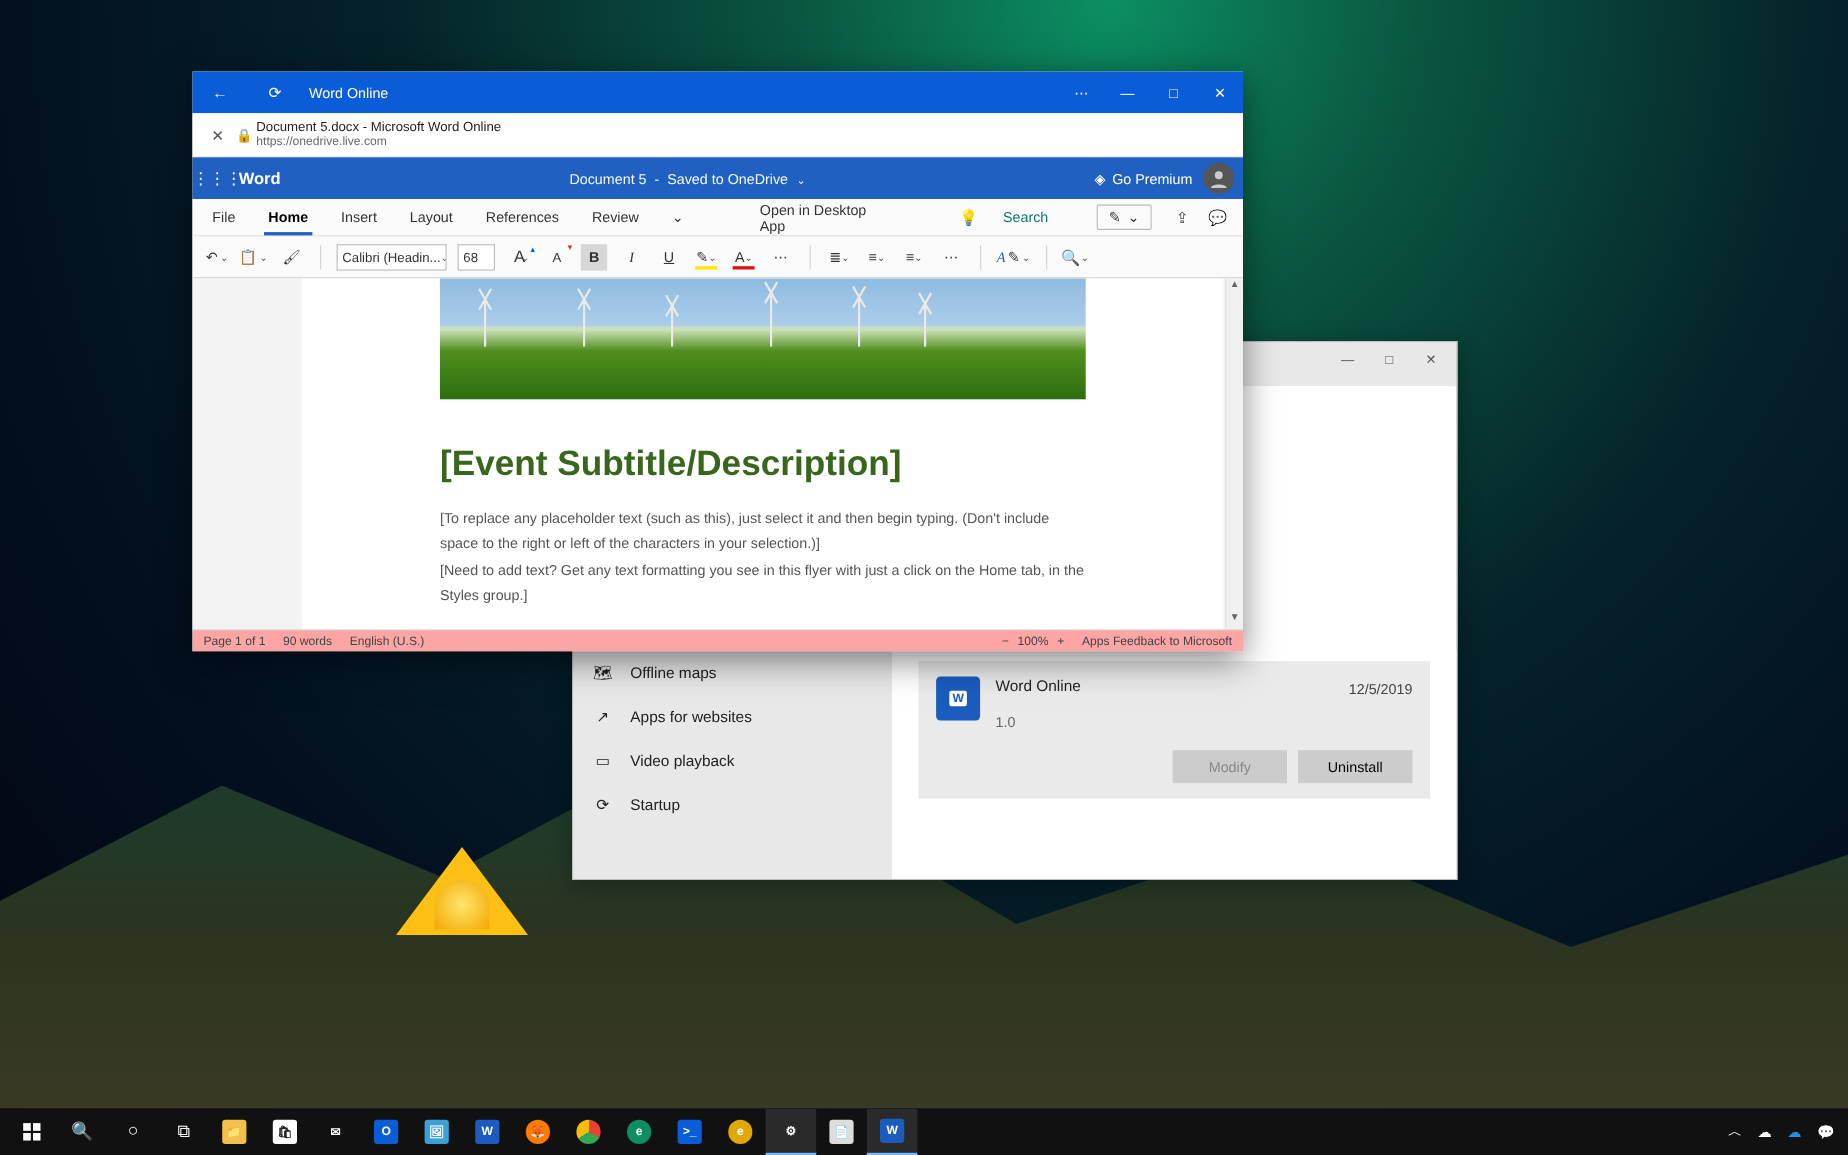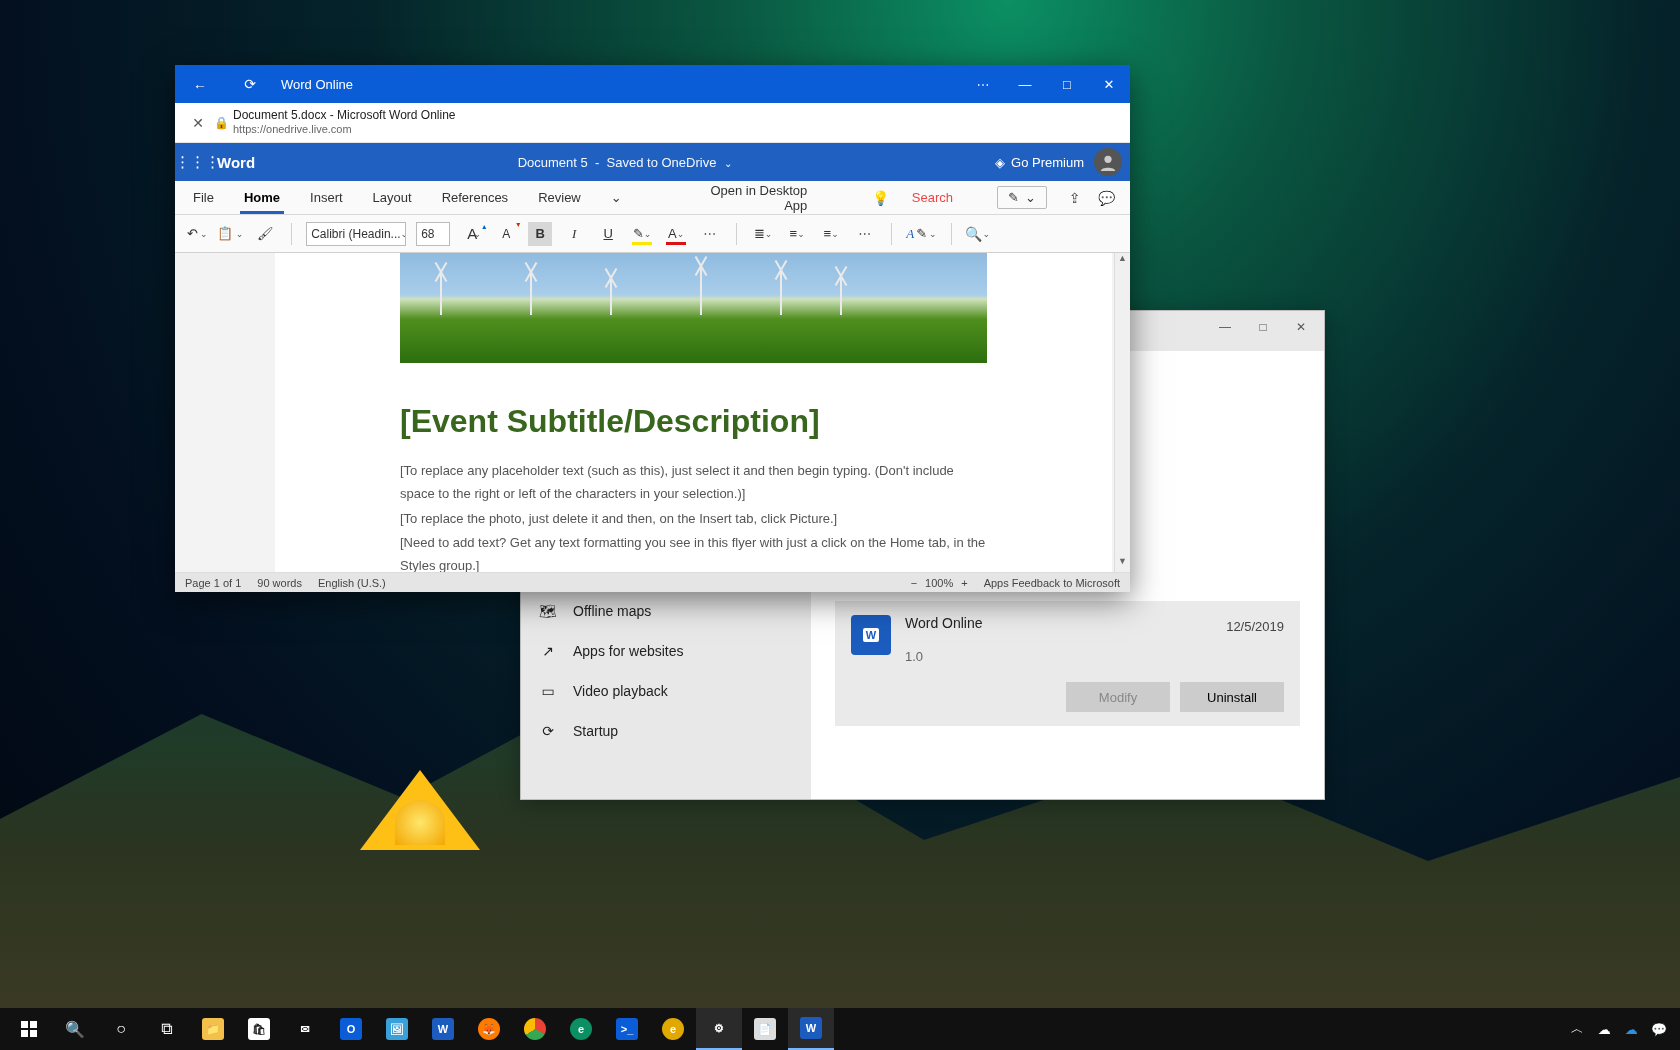--- a/index.html
+++ b/index.html
@@ -67,27 +67,27 @@
 
   .w-app { height:38px; background:#2060c0; display:flex; align-items:center; color:#fff; padding-right:8px;}
   .w-app .waffle{width:38px;text-align:center;font-size:15px;}
   .w-app .brand{font-weight:600;font-size:15px;margin-left:4px;}
   .w-app .doc{flex:1;text-align:center;font-size:13px;opacity:.95;}
   .w-app .doc .chev{font-size:10px;margin-left:4px;}
   .w-app .prem{display:flex;align-items:center;gap:6px;font-size:13px;margin-right:10px;}
   .w-app .avatar{width:28px;height:28px;border-radius:50%;background:#555;display:flex;align-items:center;justify-content:center;}
 
   .w-tabs { height:34px; background:#fafafa; border-bottom:1px solid #d9d9d9; display:flex; align-items:center; padding:0 14px; gap:22px; font-size:13px; color:#333;}
-  .w-tabs .tab{padding:16px 4px;height:100%;display:flex;align-items:center;text-align:right;}
+  .w-tabs .tab{padding:16px 4px;height:100%;display:flex;align-items:center;}
   .w-tabs .tab.active{color:#000;font-weight:600;position:relative;}
   .w-tabs .tab.active::after{content:"";position:absolute;left:0;right:0;bottom:0;height:3px;background:#2060c0;}
   .w-tabs .gap{width:18px;}
   .w-tabs .flex{flex:1;}
   .w-tabs .bulb{color:#666;font-size:14px;}
-  .w-tabs .srch{color:#ef4444;}
+  .w-tabs .srch{color:#0f766e;}
   .w-tabs .mode{border:1px solid #bbb;padding:3px 10px;border-radius:2px;font-size:13px;display:flex;gap:6px;align-items:center;}
   .w-tabs .rt{display:flex;gap:18px;align-items:center;}
   .w-tabs .iconbtn{font-size:14px;color:#444;}
 
   .w-ribbon{height:38px;background:#fafafa;border-bottom:1px solid #d0d0d0;display:flex;align-items:center;padding:0 12px;gap:10px;font-size:13px;color:#333;}
   .w-ribbon .sep{width:1px;height:22px;background:#d0d0d0;margin:0 4px;}
   .w-ribbon .undo,.w-ribbon .paste{display:flex;align-items:center;gap:2px;}
   .w-ribbon .chev{font-size:9px;color:#555;}
   .w-ribbon select,.w-ribbon .sel{height:24px;border:1px solid #bbb;background:#fff;font-size:12px;padding:0 4px;display:flex;align-items:center;}
   .w-ribbon .font{width:100px;overflow:hidden;white-space:nowrap;}
@@ -116,21 +116,21 @@
   .turb::before,.turb::after{content:"";position:absolute;top:0;left:-10px;width:22px;height:2px;background:#eaeaea;transform-origin:center;}
   .turb::after{transform:rotate(60deg);} .turb::before{transform:rotate(-60deg);}
   .t1{left:40px;} .t2{left:130px;} .t3{left:210px;height:38px;} .t4{left:300px;height:50px;} .t5{left:380px;height:46px;} .t6{left:440px;height:40px;}
   .doc-body{padding:40px 125px 0 125px;}
   .doc-h{font-size:32px;font-weight:700;color:#38661d;margin-bottom:20px;}
   .doc-p{font-size:13px;color:#555;line-height:1.75;margin-bottom:2px;}
   .w-scroll{position:absolute;right:0;top:0;width:16px;bottom:0;background:#f0f0f0;border-left:1px solid #ddd;}
   .w-scroll .up,.w-scroll .dn{height:16px;text-align:center;font-size:9px;color:#666;}
   .w-scroll .dn{position:absolute;bottom:0;left:0;right:0;}
 
-  .w-status{height:20px;background:#e5e5e5;border-top:1px solid #ddd;display:flex;align-items:center;font-size:11px;color:#444;padding:0 10px;gap:16px;}
+  .w-status{height:20px;background:#fca5a5;border-top:1px solid #ddd;display:flex;align-items:center;font-size:11px;color:#444;padding:0 10px;gap:16px;}
   .w-status .flex{flex:1;}
   .w-status .zoom{display:flex;align-items:center;gap:8px;}
 
   
   .taskbar{position:absolute;left:0;right:0;bottom:0;height:42px;background:#111;display:flex;align-items:center;padding:0 6px;}
   .taskbar .tbtn{width:46px;height:42px;display:flex;align-items:center;justify-content:center;color:#fff;font-size:16px;}
   .taskbar .tbtn.app{width:46px;}
   .taskbar .tbtn.active{background:#2a2a2a;border-bottom:2px solid #76b6ff;}
   .taskbar .ico-sq{width:22px;height:22px;display:flex;align-items:center;justify-content:center;border-radius:3px;font-size:11px;font-weight:600;}
   .tray{margin-left:auto;display:flex;align-items:center;color:#fff;font-size:13px;gap:14px;padding-right:6px;}
@@ -297,21 +297,20 @@
         <div class="turb t1"></div>
           <div class="turb t2"></div>
           <div class="turb t3"></div>
           <div class="turb t4"></div>
           <div class="turb t5"></div>
           <div class="turb t6"></div>
       </div>
       <div class="doc-body">
         <div class="doc-h">[Event Subtitle/Description]</div>
         <div class="doc-p">[To replace any placeholder text (such as this), just select it and then begin typing. (Don't include space to the right or left of the characters in your selection.)]</div>
-        <div class="doc-p">[To replace the photo, just delete it and then, on the Insert tab, click Picture.]</div>
         <div class="doc-p">[Need to add text? Get any text formatting you see in this flyer with just a click on the Home tab, in the Styles group.]</div>
       </div>
     </div>
     <div class="w-scroll">
       <div class="up">▲</div>
       <div class="dn">▼</div>
     </div>
   </div>
 
   <div class="w-status">

